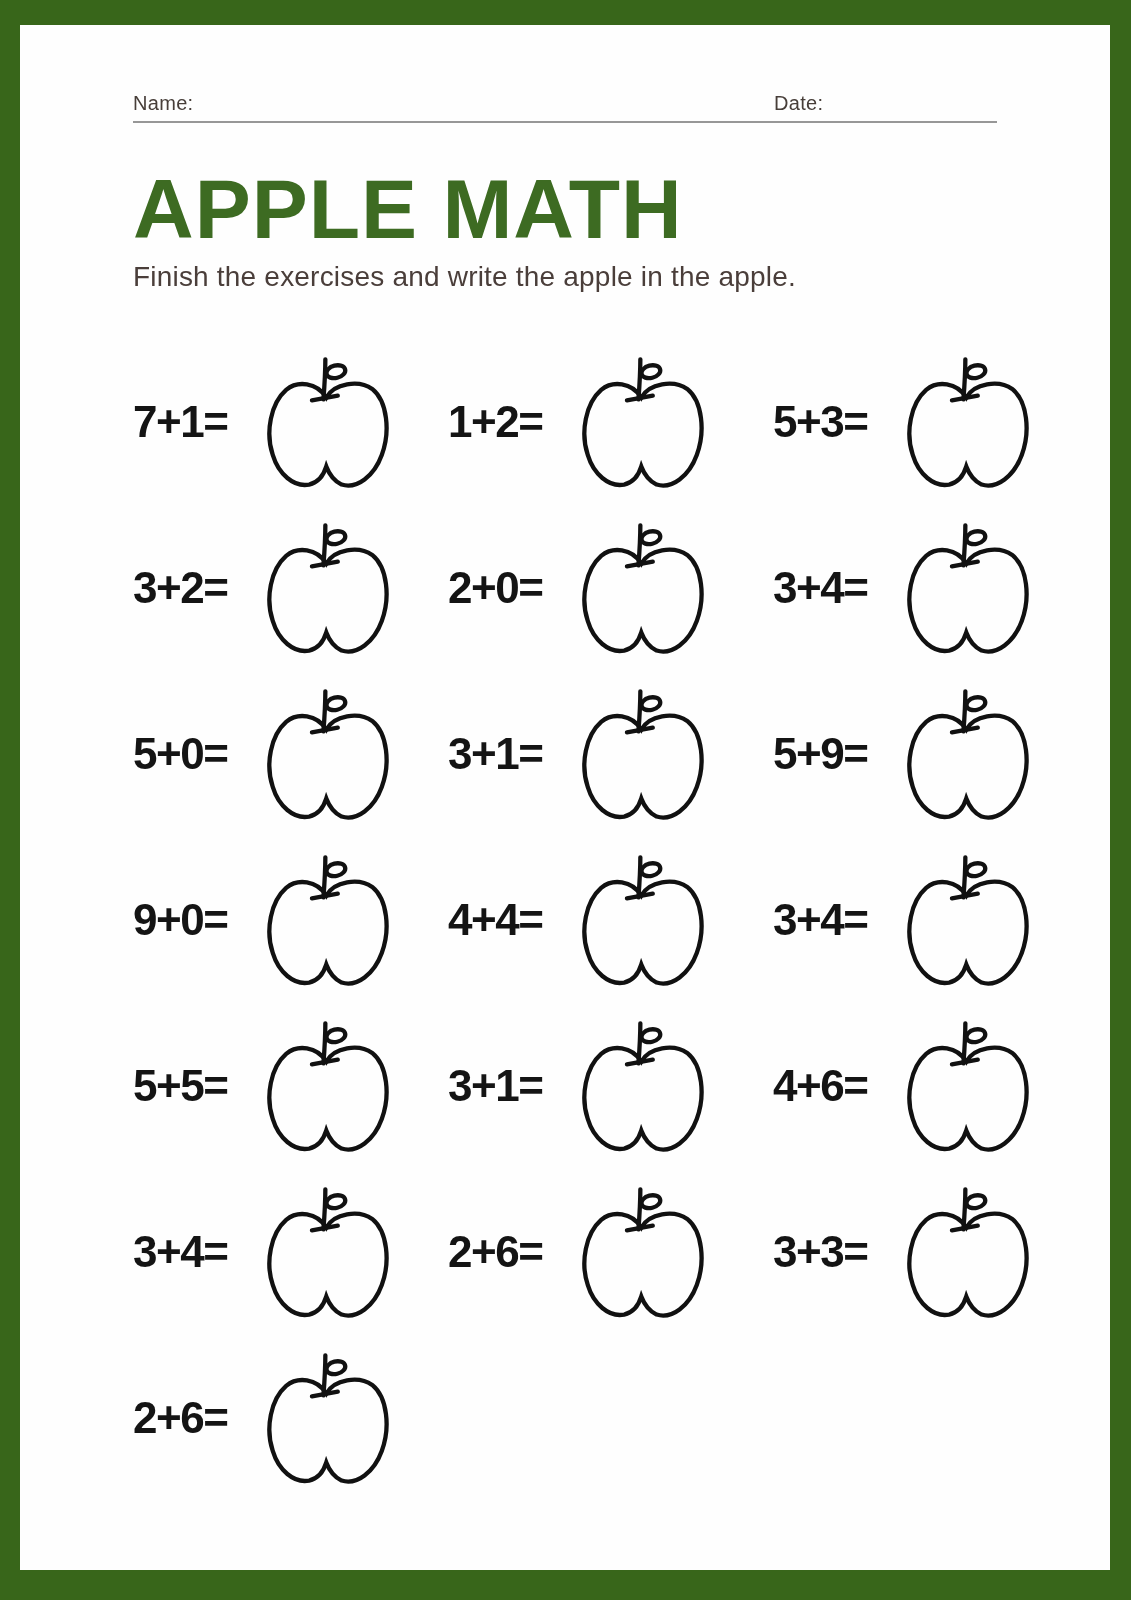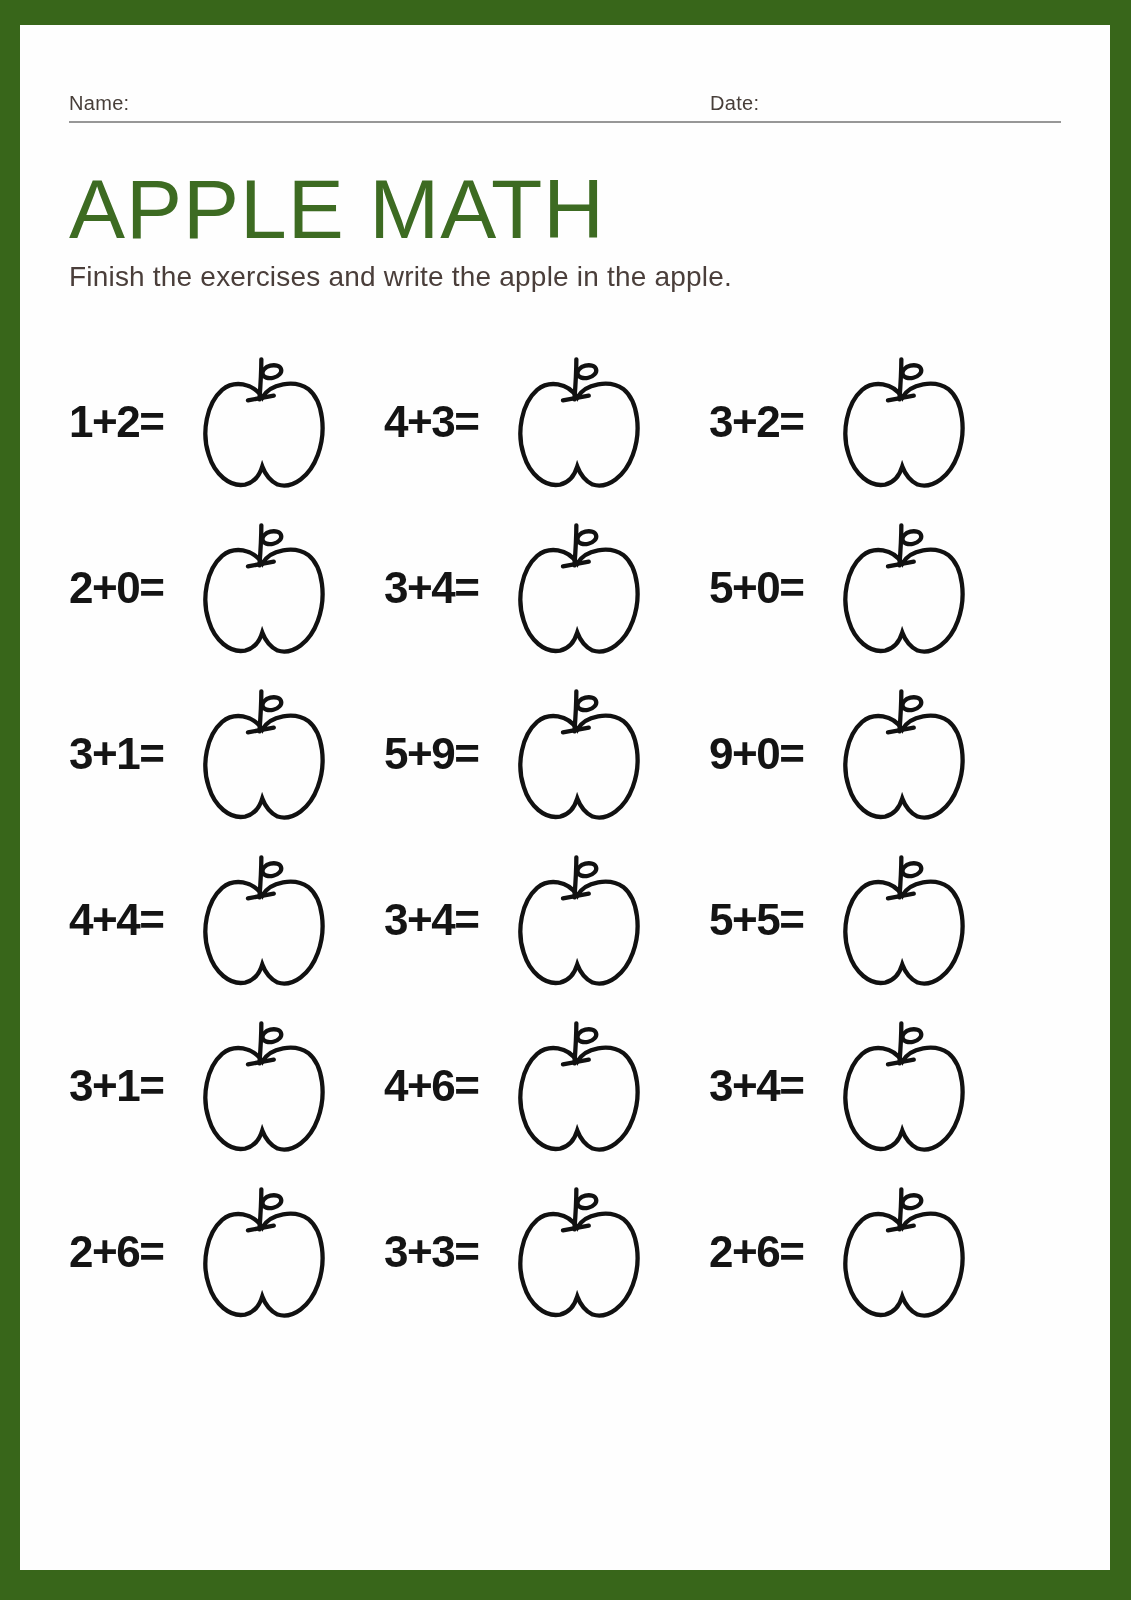--- a/index.html
+++ b/index.html
@@ -16,39 +16,39 @@
   body{
     width:1131px;height:1600px;
     background:var(--border-green);
     position:relative;
     font-family:"Liberation Sans",sans-serif;
   }
   .page{
     position:absolute;left:20px;top:25px;
     width:1090px;height:1545px;
     background:var(--paper);
-    padding:0 49px;
+    padding:0 113px;
   }
   .fields{
     position:relative;
     margin-top:70px;
     height:28px;
     border-bottom:2px solid var(--line-gray);
   }
   .field-label{
     position:absolute;bottom:6px;
     font-size:20px;color:var(--label-brown);
     letter-spacing:.3px;
   }
   .field-label.name{left:0;}
   .field-label.date{left:641px;text-align:center;}
   .title{
     margin:44px 0 0 0;
     font-size:84px;line-height:1;
-    font-weight:400;
+    font-weight:700;
     letter-spacing:1px;
     color:var(--title-green);
     font-family:"Liberation Sans",sans-serif;
   }
   .subtitle{
     margin-top:10px;
     font-size:28px;
     color:var(--sub-brown);
     letter-spacing:.2px;
   }
@@ -91,20 +91,41 @@
 
   <div class="fields">
     <span class="field-label name">Name:</span>
     <span class="field-label date">Date:</span>
   </div>
 
   <h1 class="title">APPLE MATH</h1>
   <div class="subtitle">Finish the exercises and write the apple in the apple.</div>
 
   <div class="problems">
+  <div class="problem">
+    <span class="expr">7+1=</span>
+    <svg class="apple" viewBox="0 0 142 160" aria-hidden="true">
+
+      <path d="M64 56
+               C 54 40, 34 38, 22 48
+               C 6 62, 0 92, 8 116
+               C 14 136, 30 150, 46 147
+               C 55 145, 61 138, 64 128
+               C 67 136, 72 143, 80 147
+               C 96 152, 114 138, 122 116
+               C 131 92, 128 60, 112 47
+               C 98 37, 72 41, 64 56 Z"></path>
+
+      <path d="M61 58 C 62 45, 63 32, 63 16"></path>
+
+      <ellipse cx="74" cy="29" rx="10" ry="6.5" transform="rotate(-14 74 29)"></ellipse>
+
+      <path d="M49 59 L 76 54"></path>
+    </svg>
+  </div>
 
   <div class="problem">
     <span class="expr">1+2=</span>
     <svg class="apple" viewBox="0 0 142 160" aria-hidden="true">
 
       <path d="M64 56
                C 54 40, 34 38, 22 48
                C 6 62, 0 92, 8 116
                C 14 136, 30 150, 46 147
                C 55 145, 61 138, 64 128
@@ -115,21 +136,21 @@
 
       <path d="M61 58 C 62 45, 63 32, 63 16"></path>
 
       <ellipse cx="74" cy="29" rx="10" ry="6.5" transform="rotate(-14 74 29)"></ellipse>
 
       <path d="M49 59 L 76 54"></path>
     </svg>
   </div>
 
   <div class="problem">
-    <span class="expr">4+3=</span>
+    <span class="expr">5+3=</span>
     <svg class="apple" viewBox="0 0 142 160" aria-hidden="true">
 
       <path d="M64 56
                C 54 40, 34 38, 22 48
                C 6 62, 0 92, 8 116
                C 14 136, 30 150, 46 147
                C 55 145, 61 138, 64 128
                C 67 136, 72 143, 80 147
                C 96 152, 114 138, 122 116
                C 131 92, 128 60, 112 47

